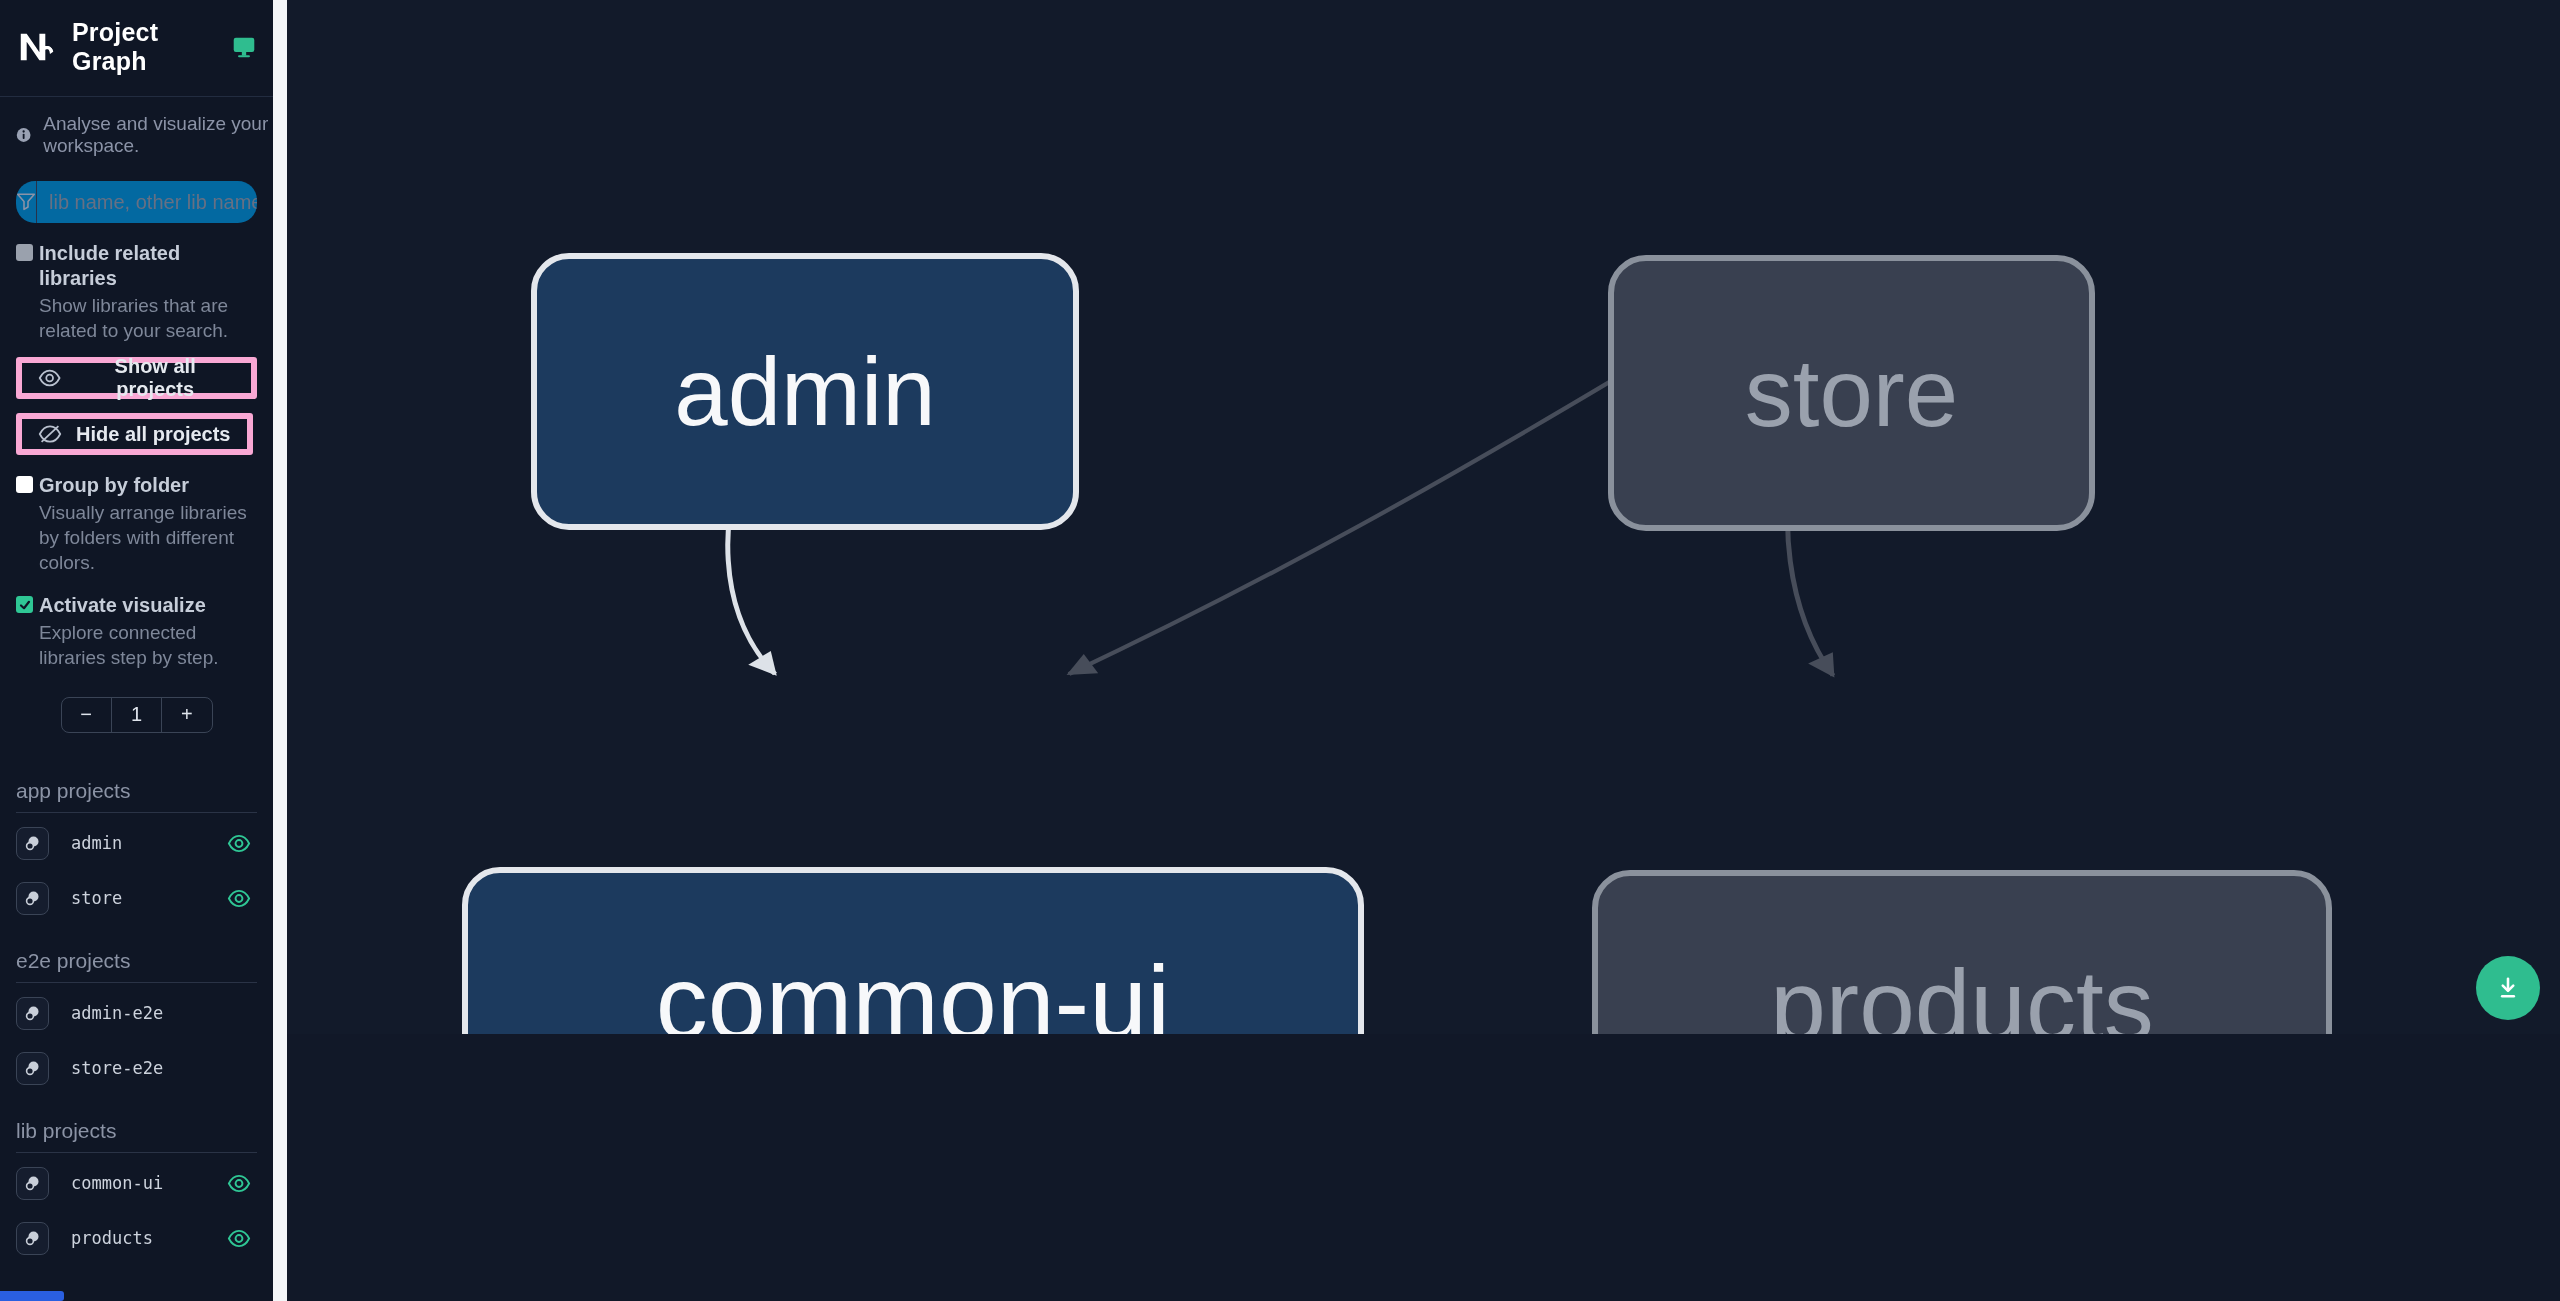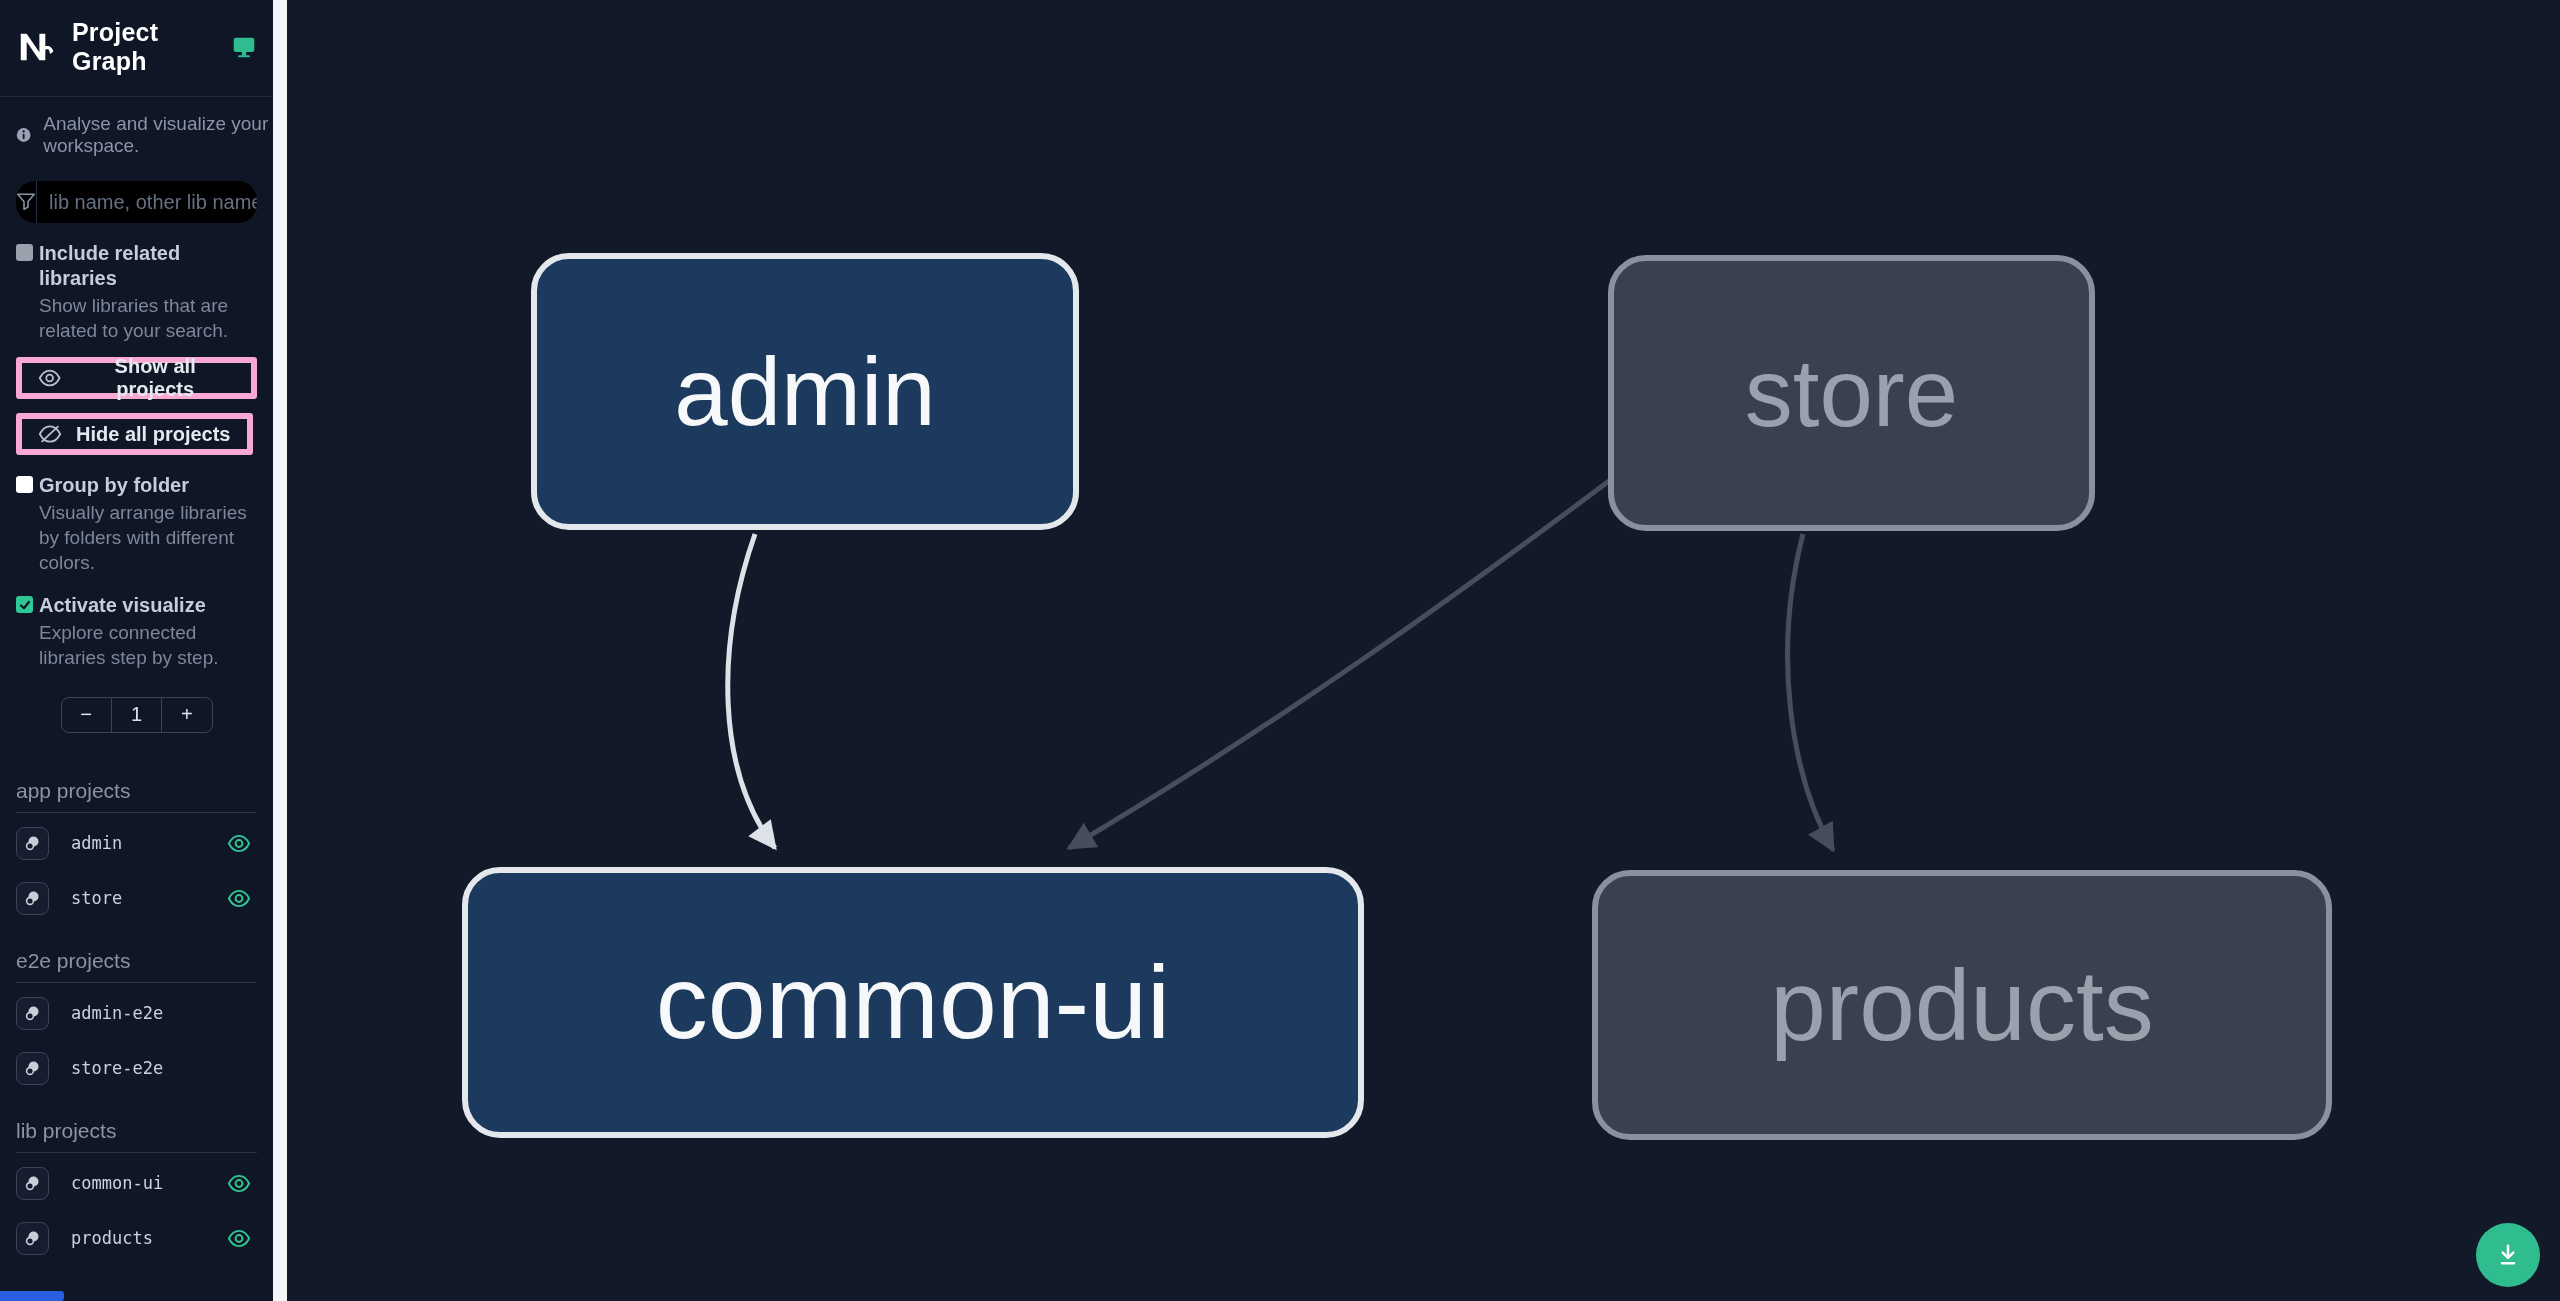--- a/index.html
+++ b/index.html
@@ -2,36 +2,36 @@
 <html><head>
 <meta charset="utf-8">
 <style>
   html,body{margin:0;padding:0;}
   body{
     width:2560px;height:1301px;overflow:hidden;position:relative;
     background:#111828;font-family:"Liberation Sans",sans-serif;
     -webkit-font-smoothing:antialiased;
   }
   
-  .app{display:flex;width:2560px;height:1301px;}
+  .app{display:flex;width:2560px;height:1034px;}
   .sidebar{width:273px;height:1301px;background:#0f1625;flex:0 0 auto;position:relative;overflow:hidden;}
   .scroll-strip{width:14px;height:1301px;background:#f4f6f8;flex:0 0 auto;}
   .canvas{flex:1 1 auto;position:relative;background:#121a2a;overflow:hidden;}
 
   
   .sb-header{display:flex;align-items:center;gap:14px;padding:18px 16px 20px 16px;border-bottom:1px solid #222c40;}
   .nx-logo{width:42px;height:42px;flex:0 0 auto;}
   .sb-title{color:#ffffff;font-size:25px;font-weight:700;letter-spacing:.2px;}
   .monitor-ic{margin-left:18px;display:inline-flex;}
 
   .sb-sub{display:flex;align-items:center;gap:12px;padding:16px 3px 10px 16px;}
   .sb-sub .txt{color:#8b93a7;font-size:19px;}
 
   
-  .search{margin:14px 16px 6px 16px;height:42px;background:#000000;border-radius:19px;display:flex;align-items:stretch;overflow:hidden;}
+  .search{margin:14px 16px 6px 16px;height:42px;background:#0369a1;border-radius:19px;display:flex;align-items:stretch;overflow:hidden;}
   .search .ic{width:46px;display:flex;align-items:center;justify-content:center;border-right:1px solid #27324a;}
   .search input{flex:1;background:transparent;border:none;outline:none;color:#cdd3dd;font-size:20px;padding:0 12px;font-family:"Liberation Sans",sans-serif;}
   .search input::placeholder{color:#667084;}
 
   
   .check-block{display:flex;gap:6px;margin:18px 16px 0 16px;align-items:flex-start;}
   .checkbox{width:17px;height:17px;border-radius:3px;background:#9aa1ad;flex:0 0 auto;margin-top:3px;display:flex;align-items:center;justify-content:center;}
   .checkbox.white{background:#ffffff;}
   .checkbox.checked{background:#2fc795;}
   .checkbox svg{display:none;}

